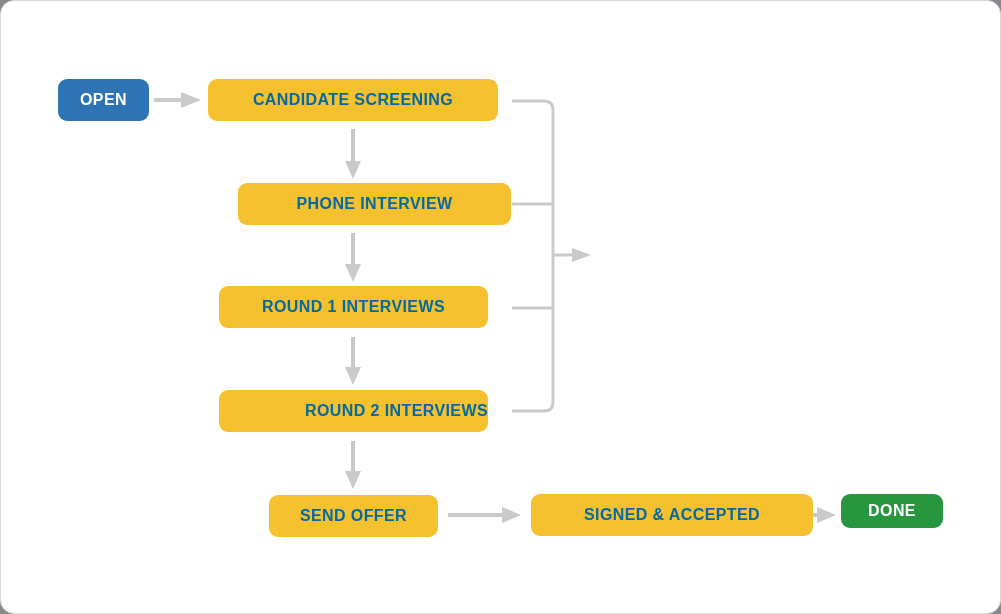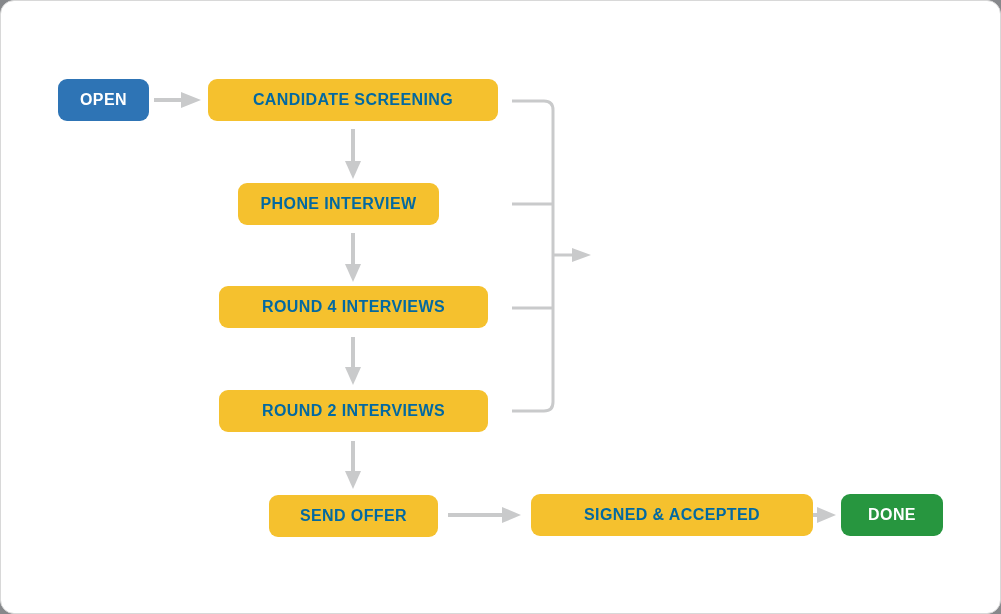--- a/index.html
+++ b/index.html
@@ -38,26 +38,26 @@
     cursor: default;
     box-sizing: border-box;
   }
   .node--start   { background: #2e74b5; color: #ffffff; }
   .node--stage   { background: #f5c12e; color: #0369a1; }
   .node--terminal{ background: #27963f; color: #ffffff; }
 
   
   #n-open      { left: 57px;  top: 78px;  width: 91px;  height: 42px; }
   #n-screening { left: 207px; top: 78px;  width: 290px; height: 42px; }
-  #n-phone     { left: 237px; top: 182px; width: 201px; height: 42px; }
+  #n-phone     { left: 237px; top: 182px; width: 273px; height: 42px; }
   #n-round1    { left: 218px; top: 285px; width: 269px; height: 42px; }
-  #n-round2    { left: 218px; top: 389px; width: 269px; height: 42px; }
+  #n-round2    { left: 218px; top: 389px; width: 269px; height: 42px; justify-content: flex-end; }
   #n-send      { left: 268px; top: 494px; width: 169px; height: 42px; text-align: center; }
   #n-signed    { left: 530px; top: 493px; width: 282px; height: 42px; }
-  #n-done      { left: 840px; top: 493px; width: 102px; height: 42px; }
+  #n-done      { left: 840px; top: 493px; width: 102px; height: 34px; }
   #n-reject    { left: 599px; top: 233px; width: 110px; height: 42px; }
 
   .edge-stroke {
     stroke: #c9cacb;
     fill: none;
   }
   .edge-fill {
     fill: #c9cacb;
     stroke: none;
   }
@@ -122,21 +122,21 @@
 
   <div class="node node--stage" id="n-screening">
     <span>CANDIDATE SCREENING</span>
   </div>
 
   <div class="node node--stage" id="n-phone">
     <span>PHONE INTERVIEW</span>
   </div>
 
   <div class="node node--stage" id="n-round1">
-    <span>ROUND 4 INTERVIEWS</span>
+    <span>ROUND 1 INTERVIEWS</span>
   </div>
 
   <div class="node node--stage" id="n-round2">
     <span>ROUND 2 INTERVIEWS</span>
   </div>
 
   <div class="node node--stage" id="n-send">
     <span>SEND OFFER</span>
   </div>
 

